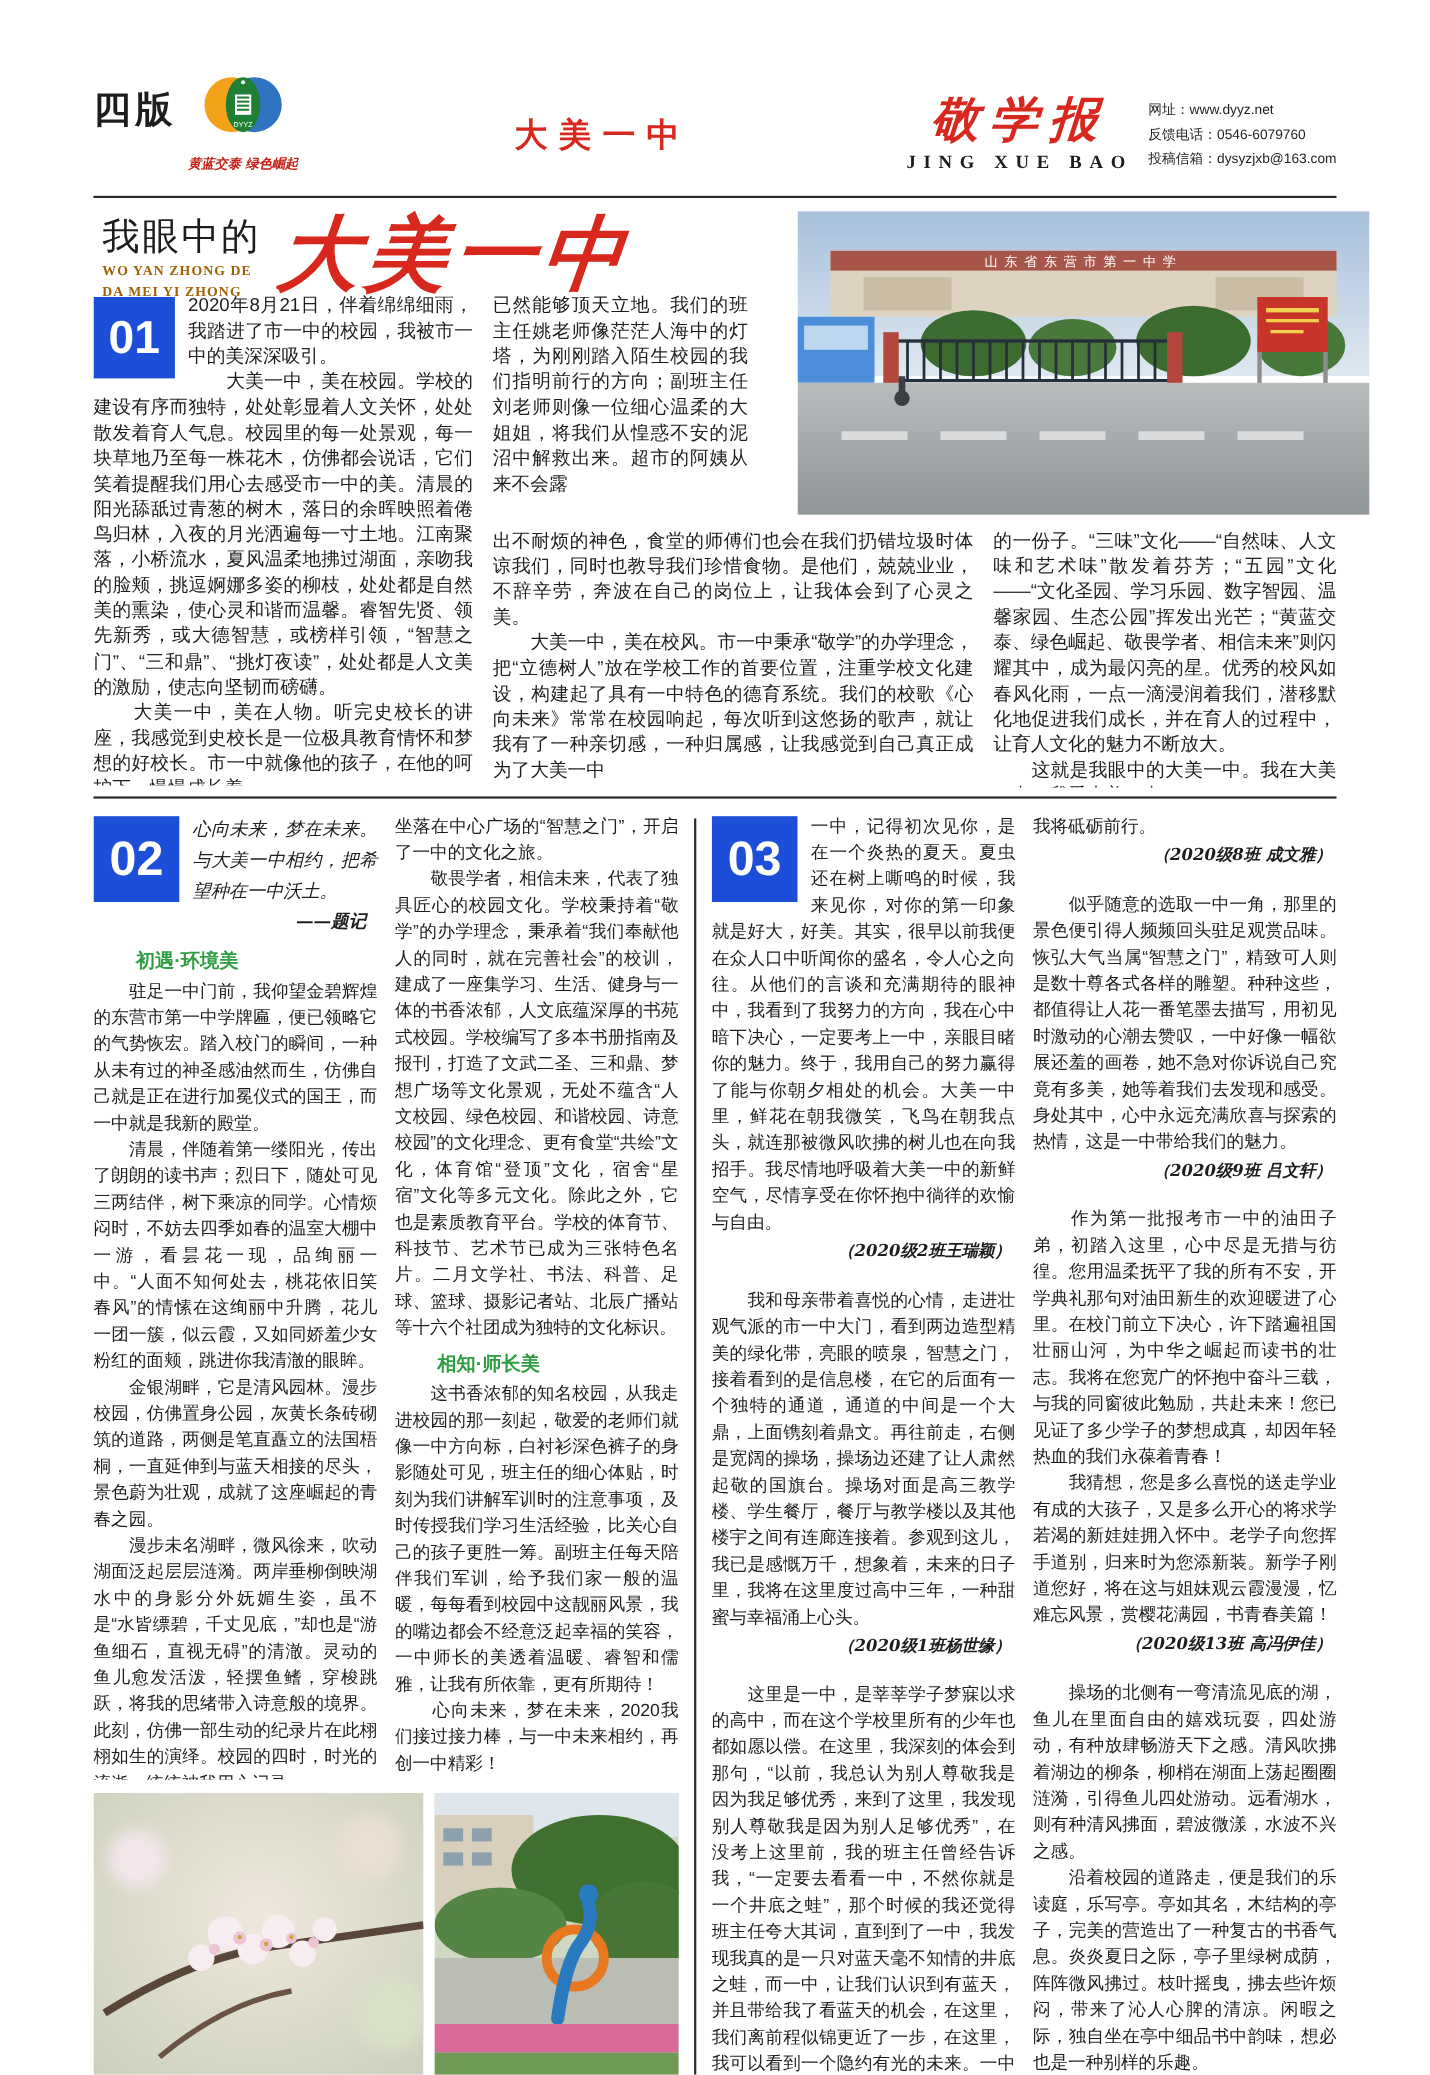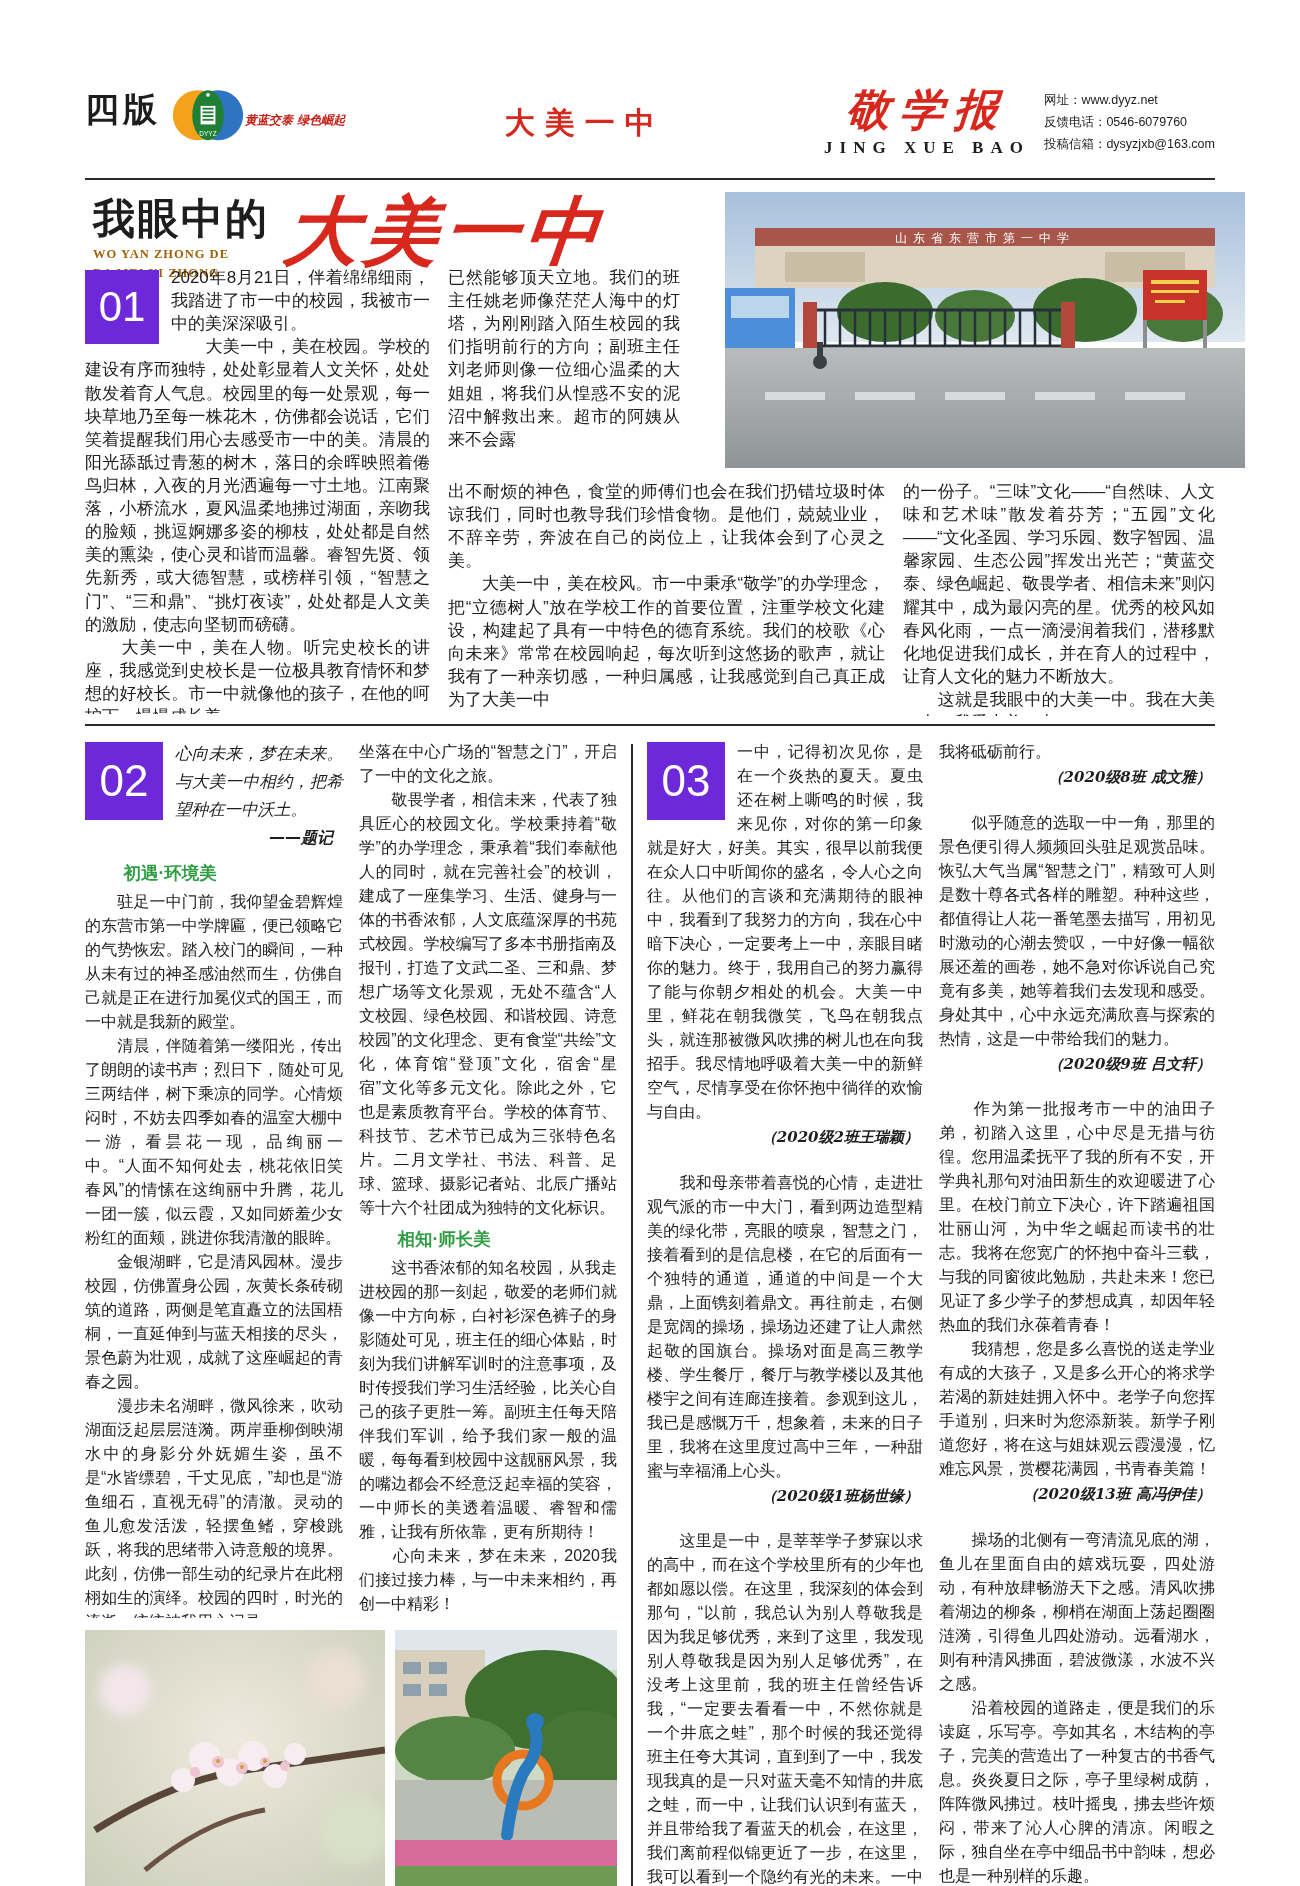--- a/index.html
+++ b/index.html
@@ -4,43 +4,43 @@
 <style>
   html,body{margin:0;padding:0;background:#fff;}
   body{width:1300px;height:1886px;overflow:hidden;font-family:"Liberation Sans",sans-serif;color:#1d1d1d;position:relative;}
   .page{position:absolute;left:0;top:0;width:1300px;height:1886px;background:#fff;}
   .content{position:absolute;left:85px;top:62px;width:1130px;}
 
   
   .hdr{display:flex;align-items:flex-end;border-bottom:2px solid #2a2a2a;padding-bottom:20px;height:96px;}
   .hdr-left{display:flex;align-items:center;gap:10px;}
   .edition{font-family:"Liberation Serif",serif;font-size:34px;font-weight:bold;letter-spacing:4px;margin-bottom:18px;}
-  .logo-wrap{display:flex;flex-direction:row;align-items:center;}
+  .logo-wrap{display:flex;flex-direction:column;align-items:center;}
   .slogan{color:#c32017;font-size:12px;font-weight:bold;font-family:"DejaVu Serif",serif;font-style:italic;margin-top:2px;white-space:nowrap;}
   .hdr-center{flex:1;text-align:center;}
   .page-title{color:#d8281e;font-size:30px;font-weight:bold;letter-spacing:10px;margin-bottom:14px;}
   .hdr-right{display:flex;align-items:flex-end;gap:14px;}
   .masthead{text-align:center;}
   .masthead-title{color:#d8281e;font-family:"DejaVu Serif",serif;font-style:italic;font-weight:900;font-size:44px;letter-spacing:10px;line-height:1;white-space:nowrap;transform:skew(-4deg);}
   .masthead-pinyin{font-family:"Liberation Serif",serif;font-size:17px;letter-spacing:7px;font-weight:bold;margin-top:6px;white-space:nowrap;}
   .masthead-info{font-size:12.5px;line-height:1.75;text-align:left;padding-bottom:2px;white-space:nowrap;}
 
   
   .sec1{position:relative;height:528px;margin-top:10px;}
   .headline{position:absolute;left:8px;top:8px;display:flex;gap:16px;align-items:flex-start;}
-  .hl-prefix{font-size:42px;font-weight:700;letter-spacing:2px;line-height:1;}
+  .hl-prefix{font-size:34px;font-weight:400;letter-spacing:2px;line-height:1;}
   .hl-pinyin{color:#a16207;font-size:12.5px;font-weight:bold;letter-spacing:1px;line-height:1.5;margin-top:5px;font-family:"Liberation Serif",serif;}
   .hl-main{color:#d8281e;font-size:74px;font-weight:900;font-family:"DejaVu Serif",serif;font-style:italic;line-height:1;letter-spacing:6px;transform:skew(-6deg);margin-top:-4px;white-space:nowrap;}
   .gate-photo{position:absolute;left:640px;top:2px;width:520px;height:276px;}
   .s1-col{position:absolute;font-size:17px;line-height:1.36;text-align:justify;overflow:hidden;}
   .s1c1{left:0;top:76px;width:345px;height:448px;}
   .s1c2t{left:363px;top:76px;width:232px;height:206px;}
   .s1c2b{left:363px;top:290px;width:437px;height:234px;}
   .s1c3{left:818px;top:290px;width:312px;height:236px;}
-  .badge{float:left;background:#6d28d9;color:#fff;font-weight:400;display:flex;align-items:center;justify-content:center;}
+  .badge{float:left;background:#1d4ed8;color:#fff;font-weight:700;display:flex;align-items:center;justify-content:center;}
   .badge1{width:74px;height:74px;font-size:42px;margin:4px 12px 6px 0;}
   .para{margin:0;}
   .byline{font-family:"DejaVu Serif",serif;font-style:italic;font-weight:bold;text-align:right;font-size:15px;padding-right:4px;margin-top:2px;}
 
   .hdiv{border-top:2px solid #2a2a2a;margin-top:6px;}
 
   
   .bottom{display:flex;margin-top:14px;height:1168px;}
   .half-left{width:532px;display:flex;flex-direction:column;}
   .vdiv{width:0;border-left:2px solid #2a2a2a;margin:4px 14px 0 14px;}

